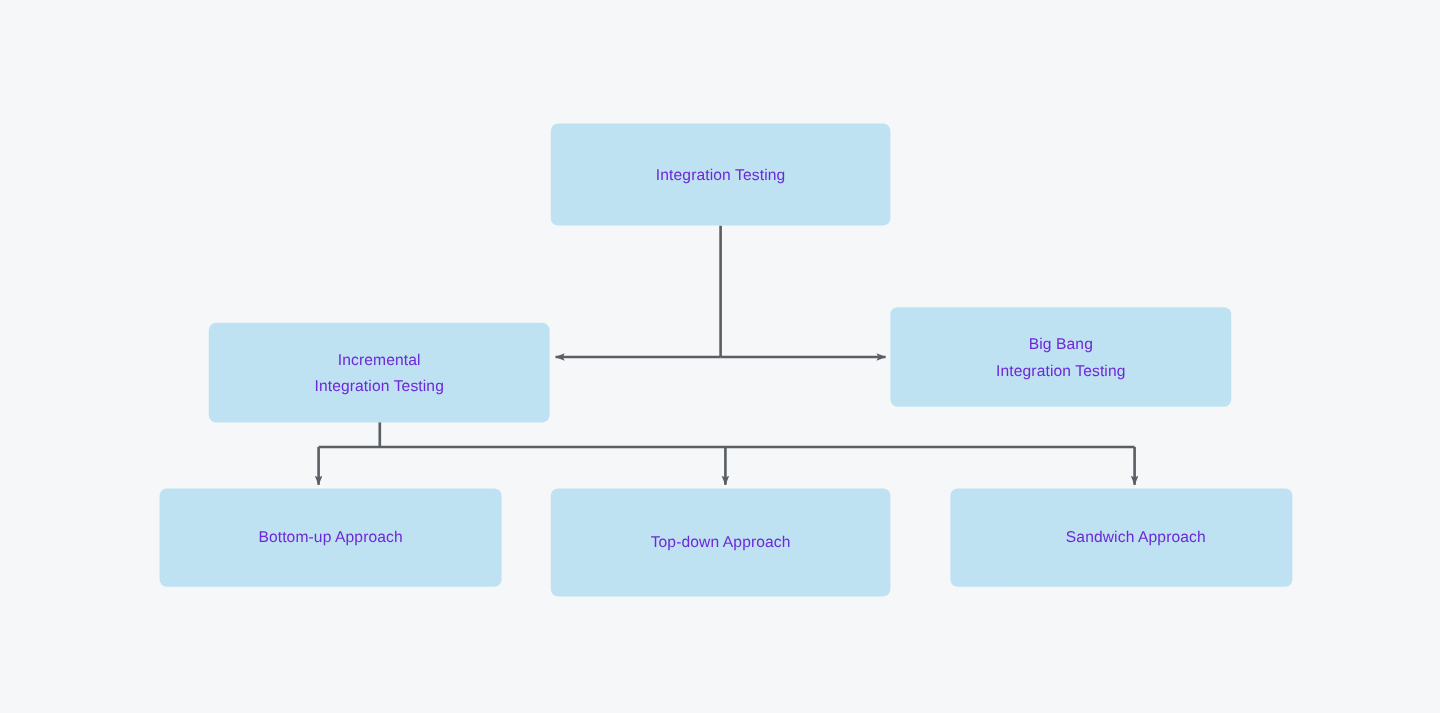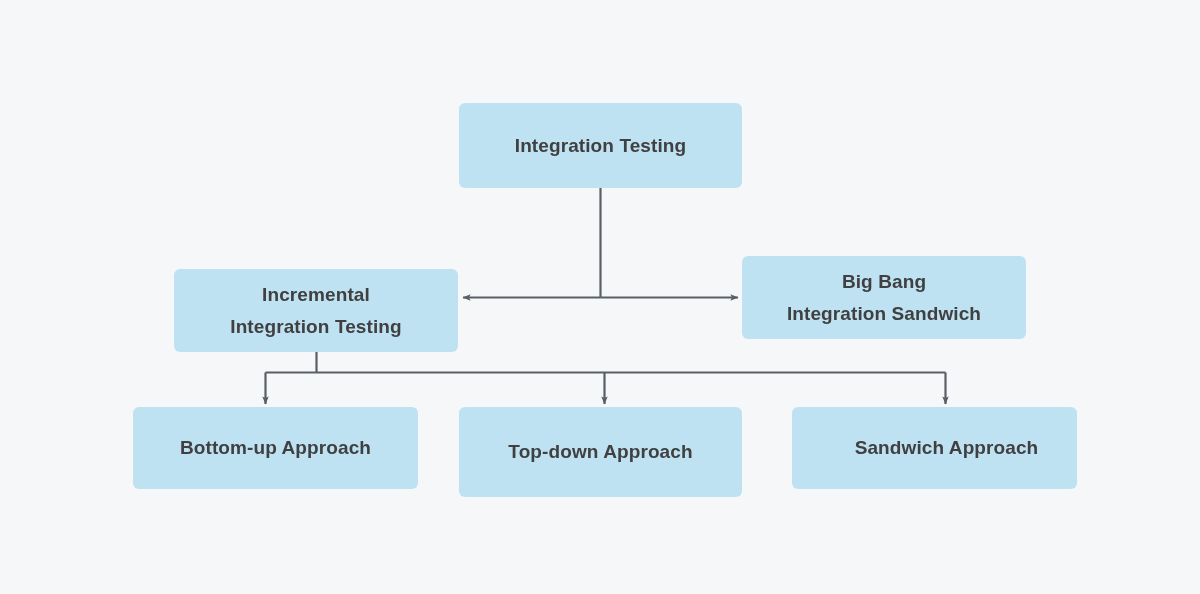--- a/index.html
+++ b/index.html
@@ -31,23 +31,23 @@
     background: #bfe2f3;
     border-radius: 6px;
     display: flex;
     align-items: center;
     justify-content: center;
     text-align: center;
     box-sizing: border-box;
     z-index: 2;
   }
   .node-label {
-    color: #404040;
-    font-size: 19px;
-    font-weight: 700;
+    color: #6d28d9;
+    font-size: 13px;
+    font-weight: 400;
     line-height: 1.65;
     letter-spacing: 0.1px;
     white-space: pre-line;
     padding: 0 10px;
   }
   
   #node-integration-testing {
     left: 459px;
     top: 103px;
     width: 283px;
@@ -121,21 +121,21 @@
     <span class="node-label">Integration Testing</span>
   </div>
 
   <div class="node" id="node-incremental-integration-testing">
     <span class="node-label">Incremental
 Integration Testing</span>
   </div>
 
   <div class="node" id="node-big-bang-integration-testing">
     <span class="node-label">Big Bang
-Integration Sandwich</span>
+Integration Testing</span>
   </div>
 
   <div class="node" id="node-bottom-up-approach">
     <span class="node-label">Bottom-up Approach</span>
   </div>
 
   <div class="node" id="node-top-down-approach">
     <span class="node-label">Top-down Approach</span>
   </div>
 

